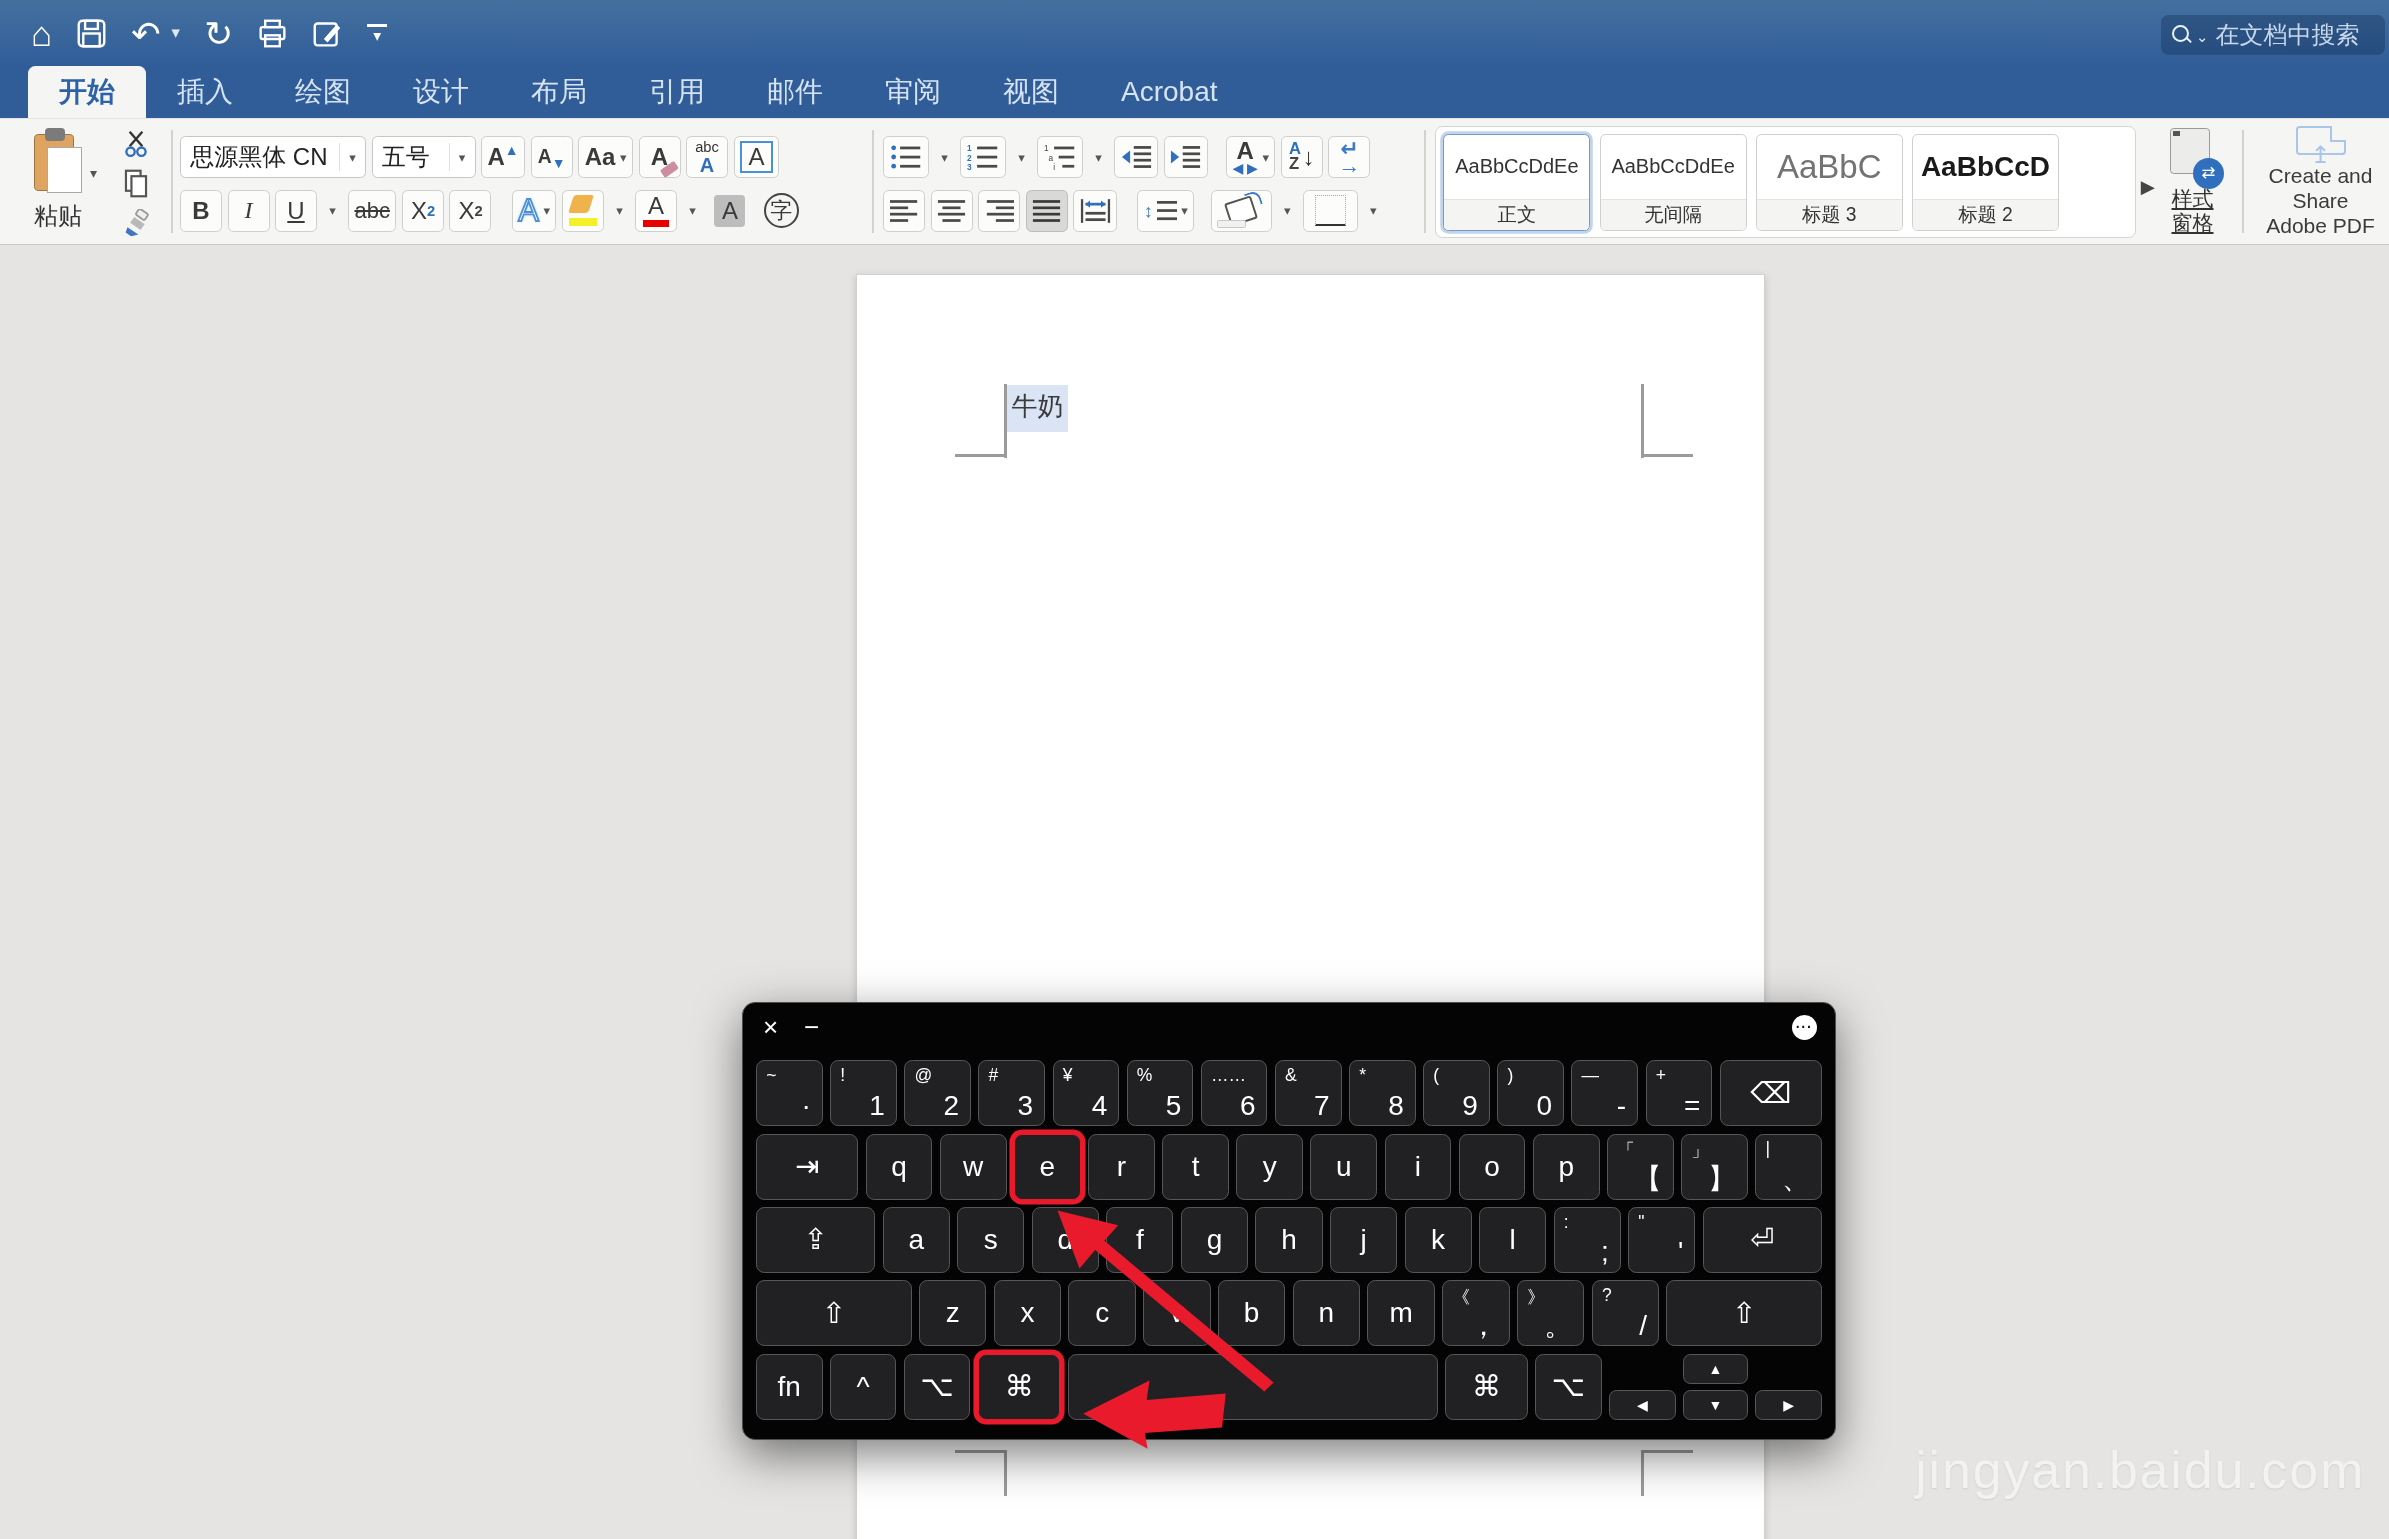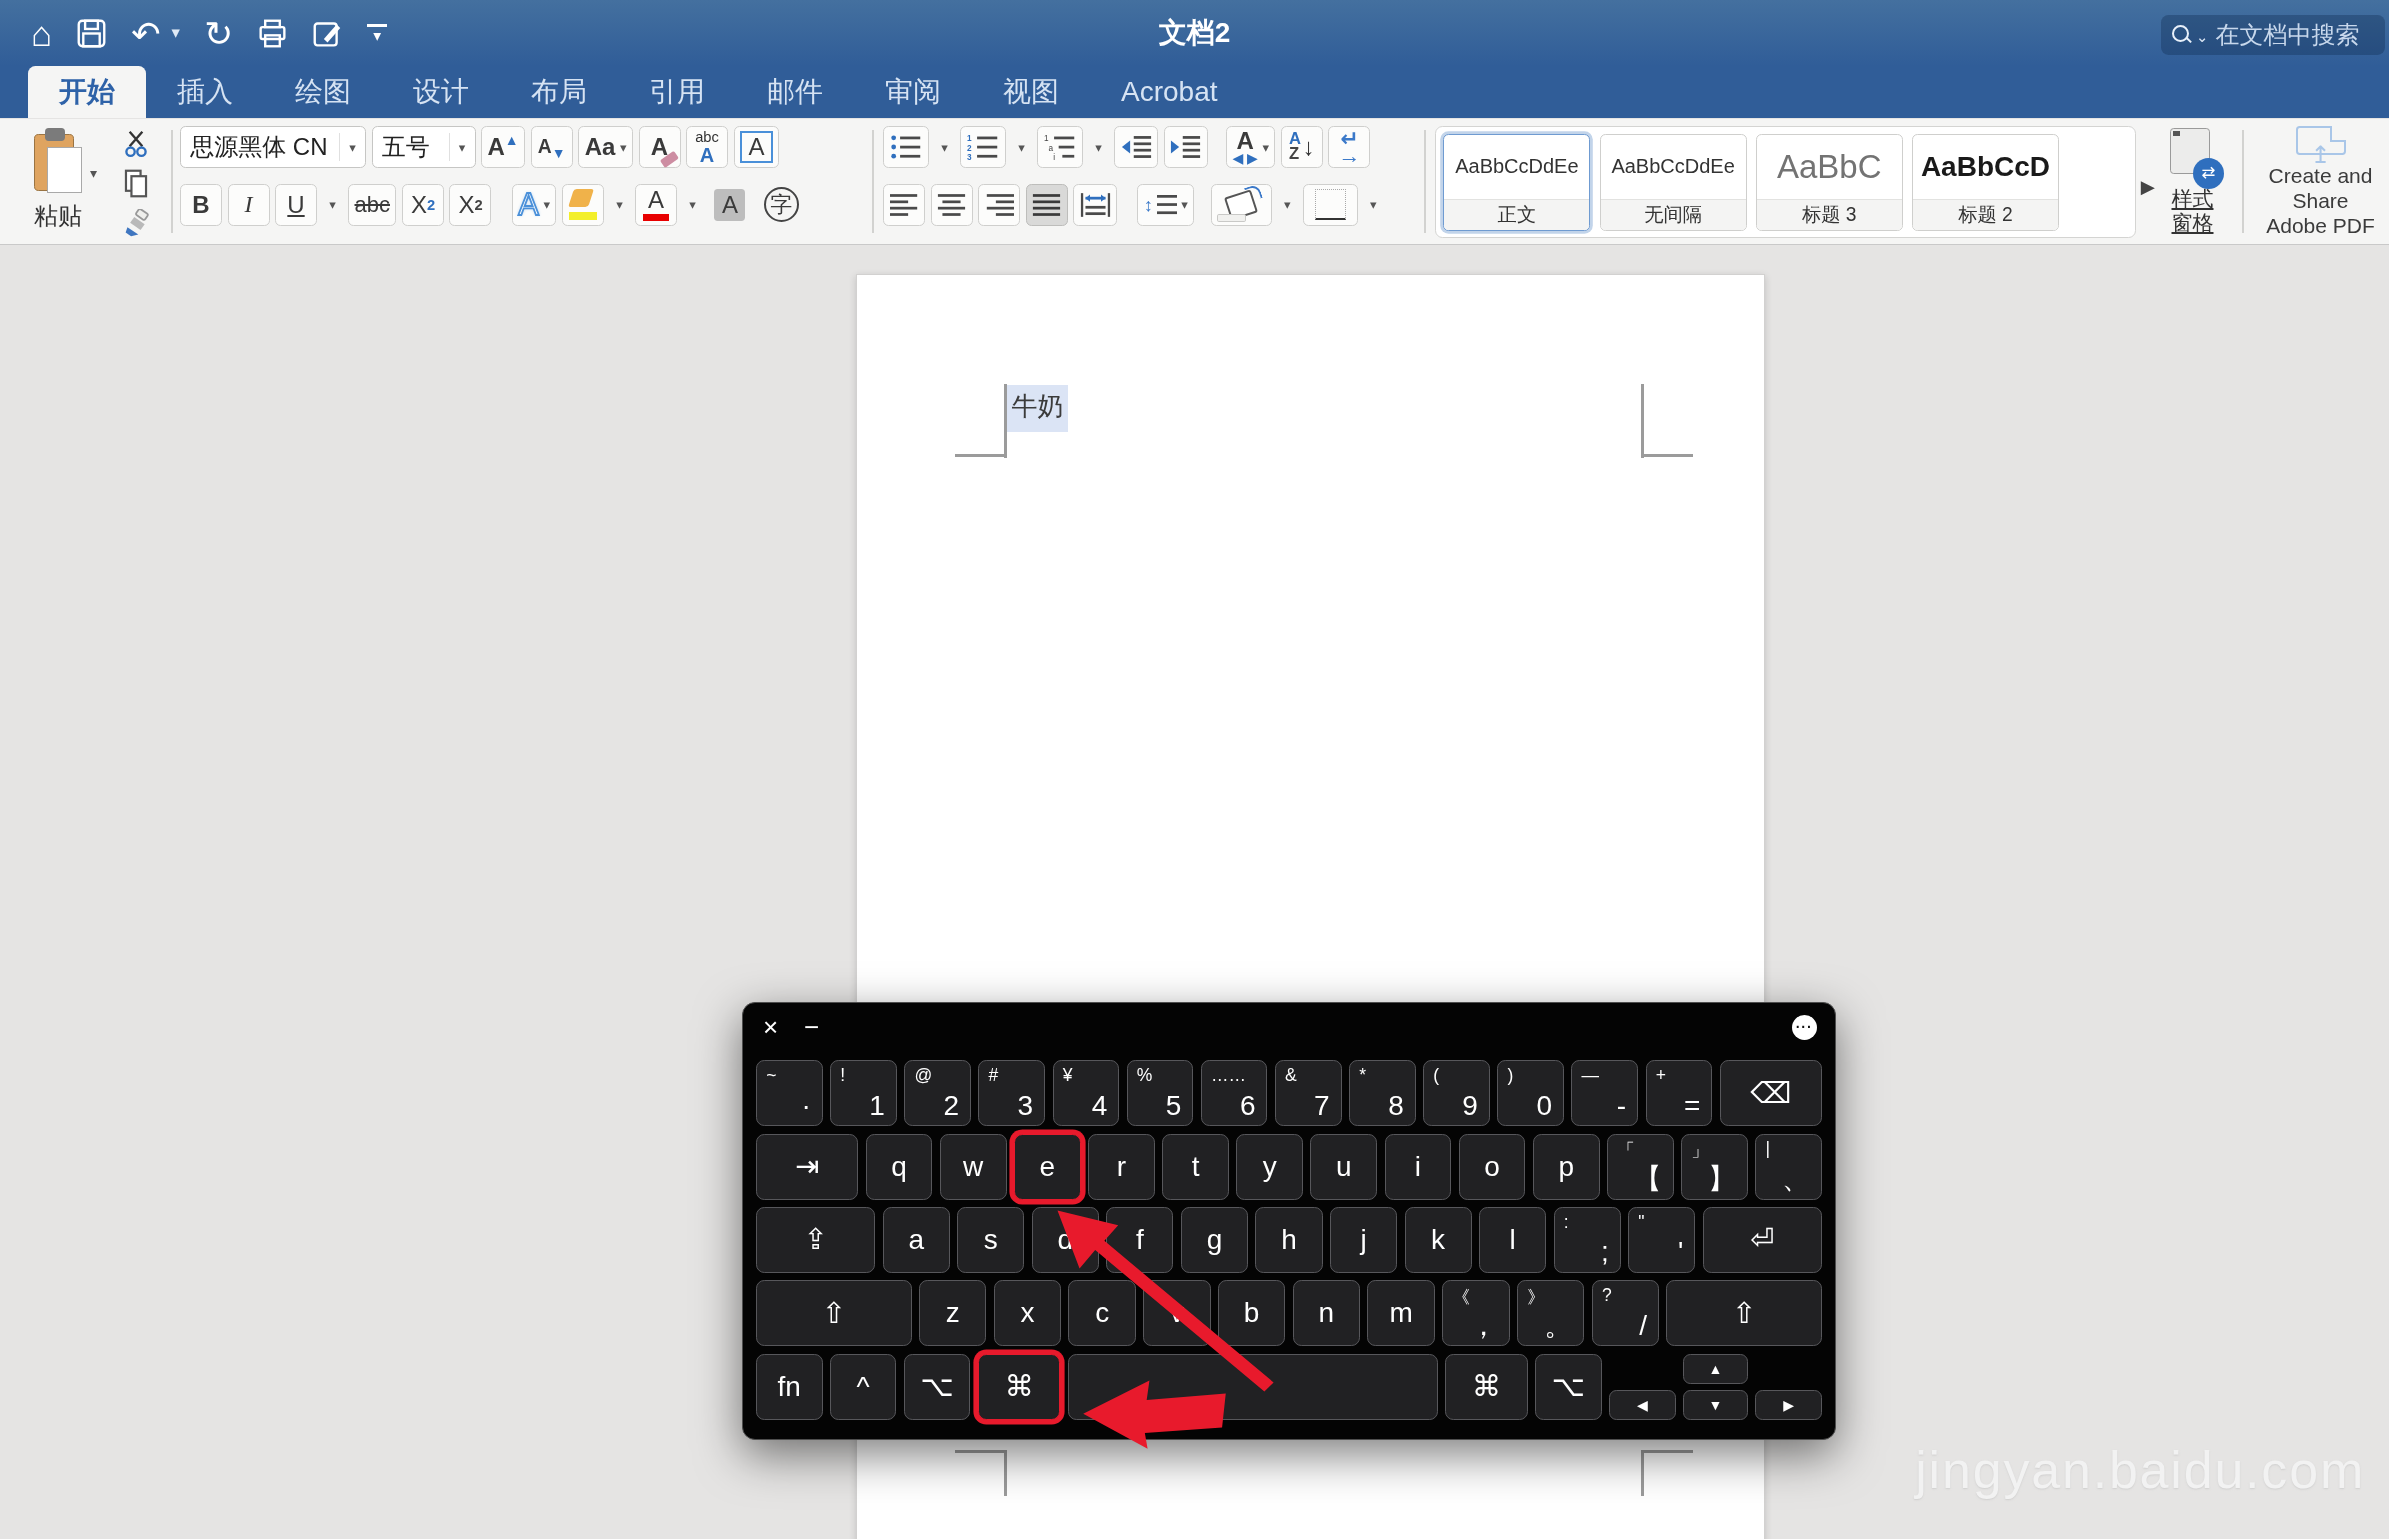--- a/index.html
+++ b/index.html
@@ -33,21 +33,21 @@
   .tab { height:52px; display:flex; align-items:center; padding:0 31px;
     color:#d6e3f3; font-size:28px; cursor:default; }
   .tab.active { background:#f5f5f4; color:#2e62a8; font-weight:bold;
     border-radius:7.4px 7.4px 0 0; }
 
   
   .ribbon { position:absolute; left:0; top:119px; width:2389px; height:126px;
     background:#f5f5f4; border-bottom:1.8px solid #c9c9c9; }
   .vsep { position:absolute; top:11px; bottom:11px; width:1.8px; background:#d2d2d0; }
   .rgrp { position:absolute; top:7.4px; bottom:5.5px; }
-  .rrow { display:flex; align-items:flex-start; gap:5.5px; height:52px; }
+  .rrow { display:flex; align-items:flex-end; gap:5.5px; height:52px; }
   .rb { min-width:42px; height:42px; background:#fcfcfb; border:0.9px solid #cfcfcd;
     border-radius:5.5px; display:flex; align-items:center; justify-content:center;
     font-size:24px; color:#3a3a3a; padding:0 5.5px; position:relative; cursor:default; }
   .rb.naked { background:transparent; border-color:transparent; }
   .rb.on { background:#d9d9d8; border-color:#bdbdbb; }
   .rb .dd { font-size:13px; color:#555; margin-left:4.6px; }
   .ddb { width:20px; height:42px; display:flex; align-items:center; justify-content:center;
     font-size:13px; color:#555; }
   .sel { height:42px; background:#fff; border:0.9px solid #c6c6c4; border-radius:5.5px;
     display:flex; align-items:center; padding:0 9.2px; font-size:24px; color:#222; }
@@ -219,21 +219,20 @@
       <svg width="31" height="31" viewBox="0 0 34 34" fill="none" stroke="#fff" stroke-width="2.6">
         <rect x="3" y="6" width="24" height="24" rx="3"></rect>
           <path d="M13 23 L27 7 L31 11 L17 27 Z" fill="#fff" stroke="none"></path>
       </svg>
     </span>
     <span class="qbtn" style="flex-direction:column;font-size:15.6px;line-height:.8;">
       <span style="width:20px;height:2.8px;background:#fff;margin-bottom:2.8px;"></span>
       <span>▾</span>
     </span>
   </div>
-  <div class="tb-title">文档2</div>
   <div class="searchbox">
     <span class="mag"></span>
     <span class="chev">⌄</span>
     <span class="ph">在文档中搜索</span>
   </div>
 </div>
 
 <div class="tabsrow">
 
 <div class="tab active">

